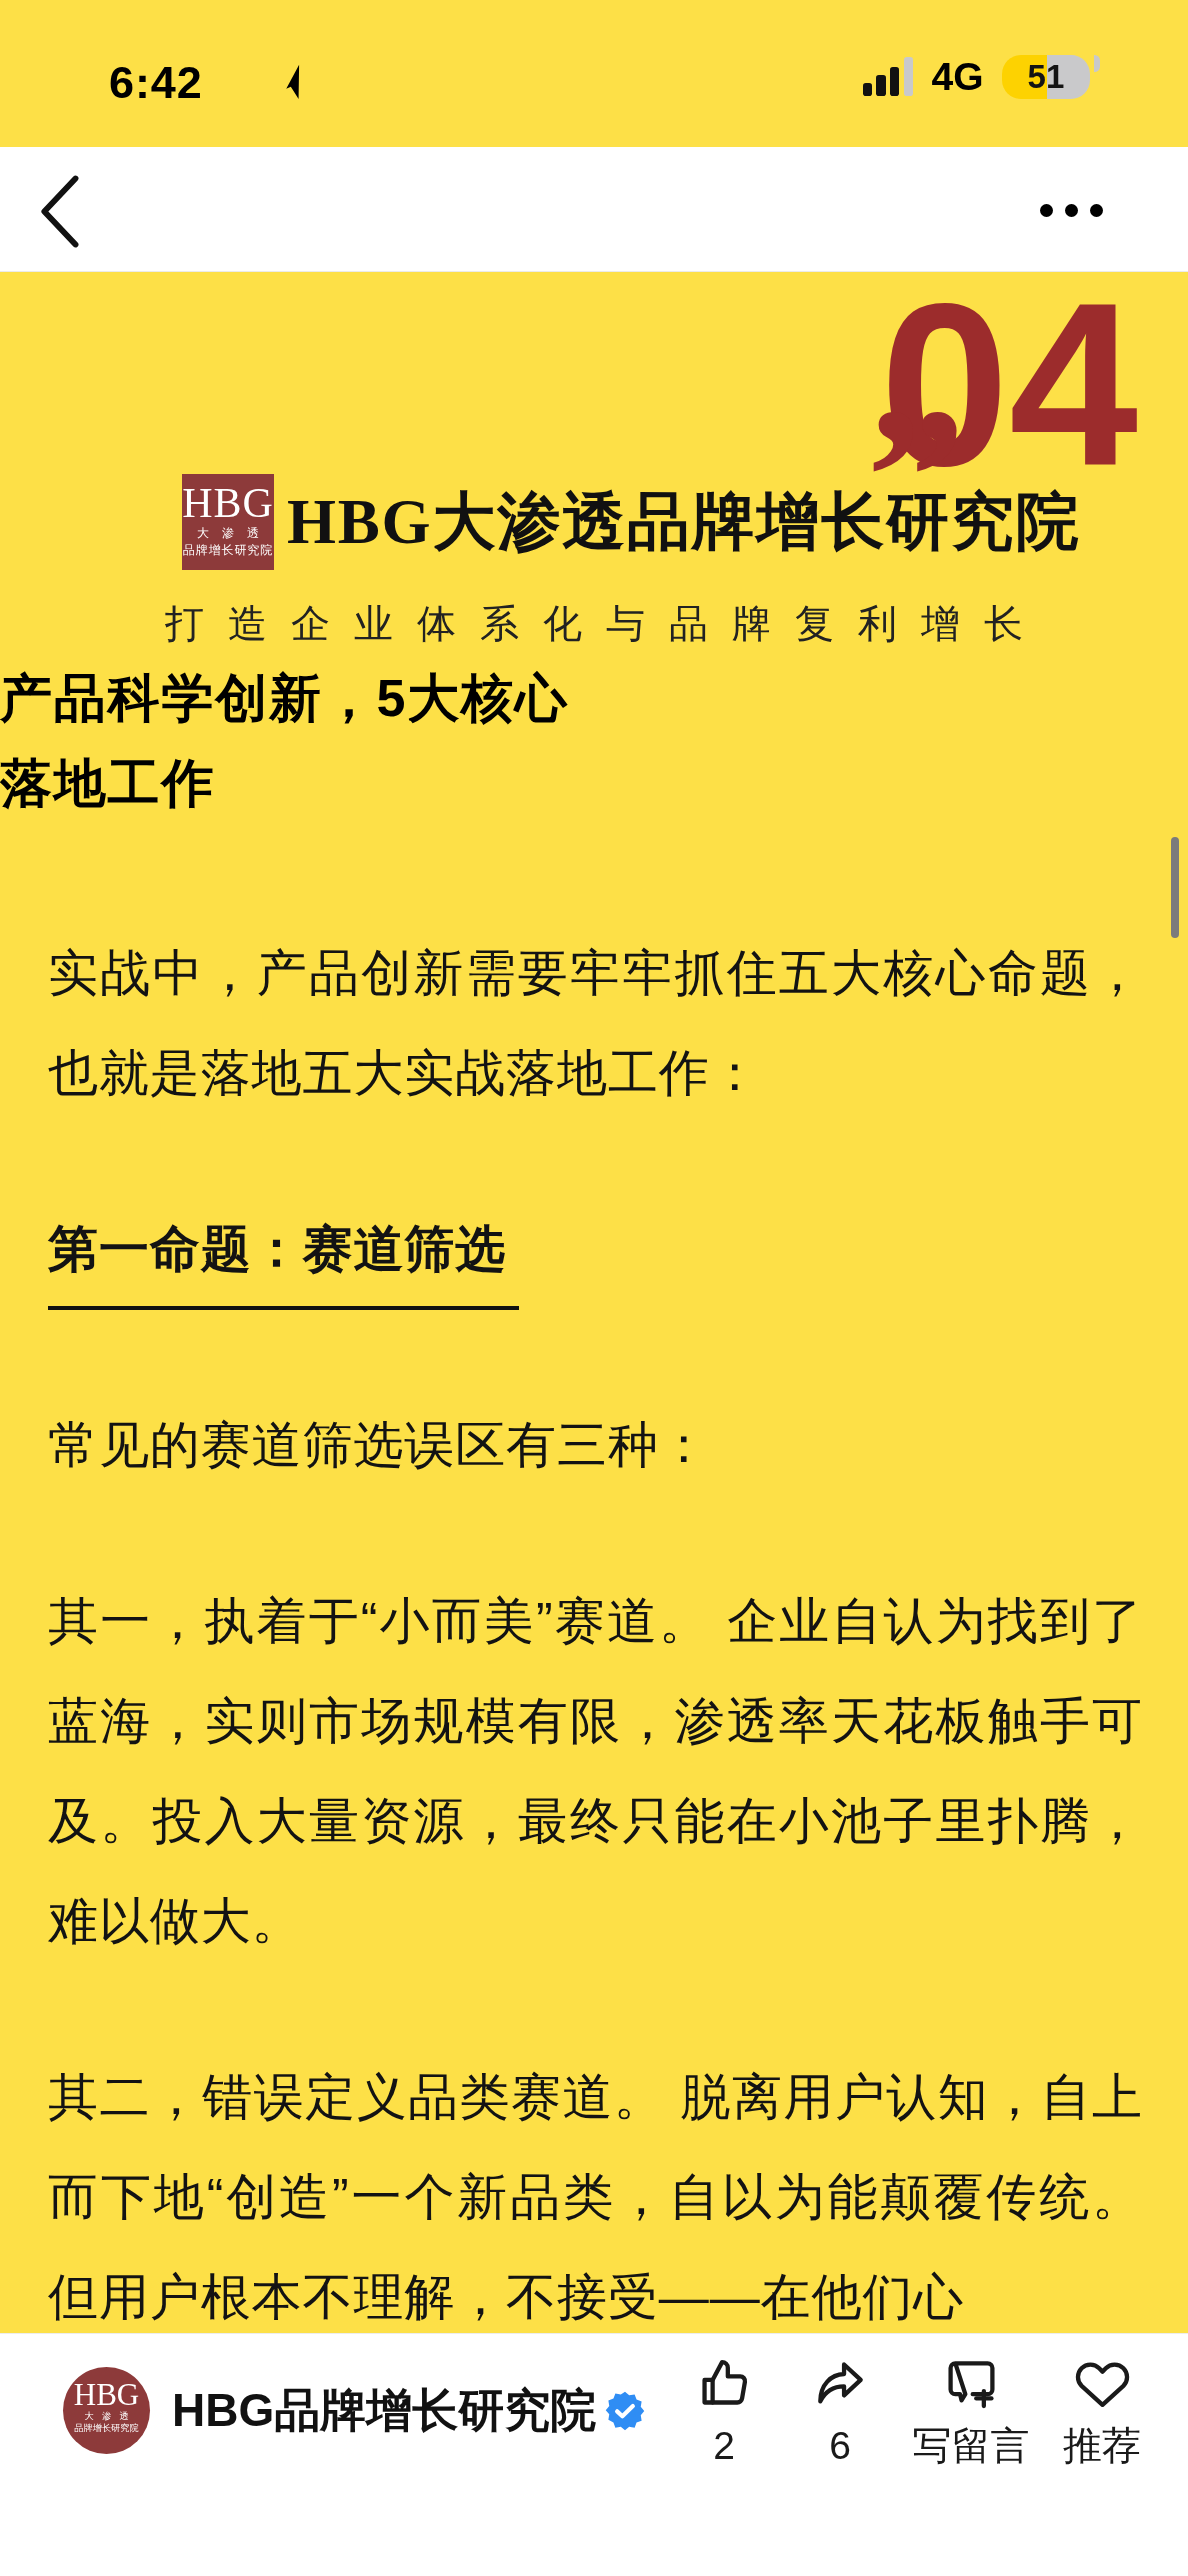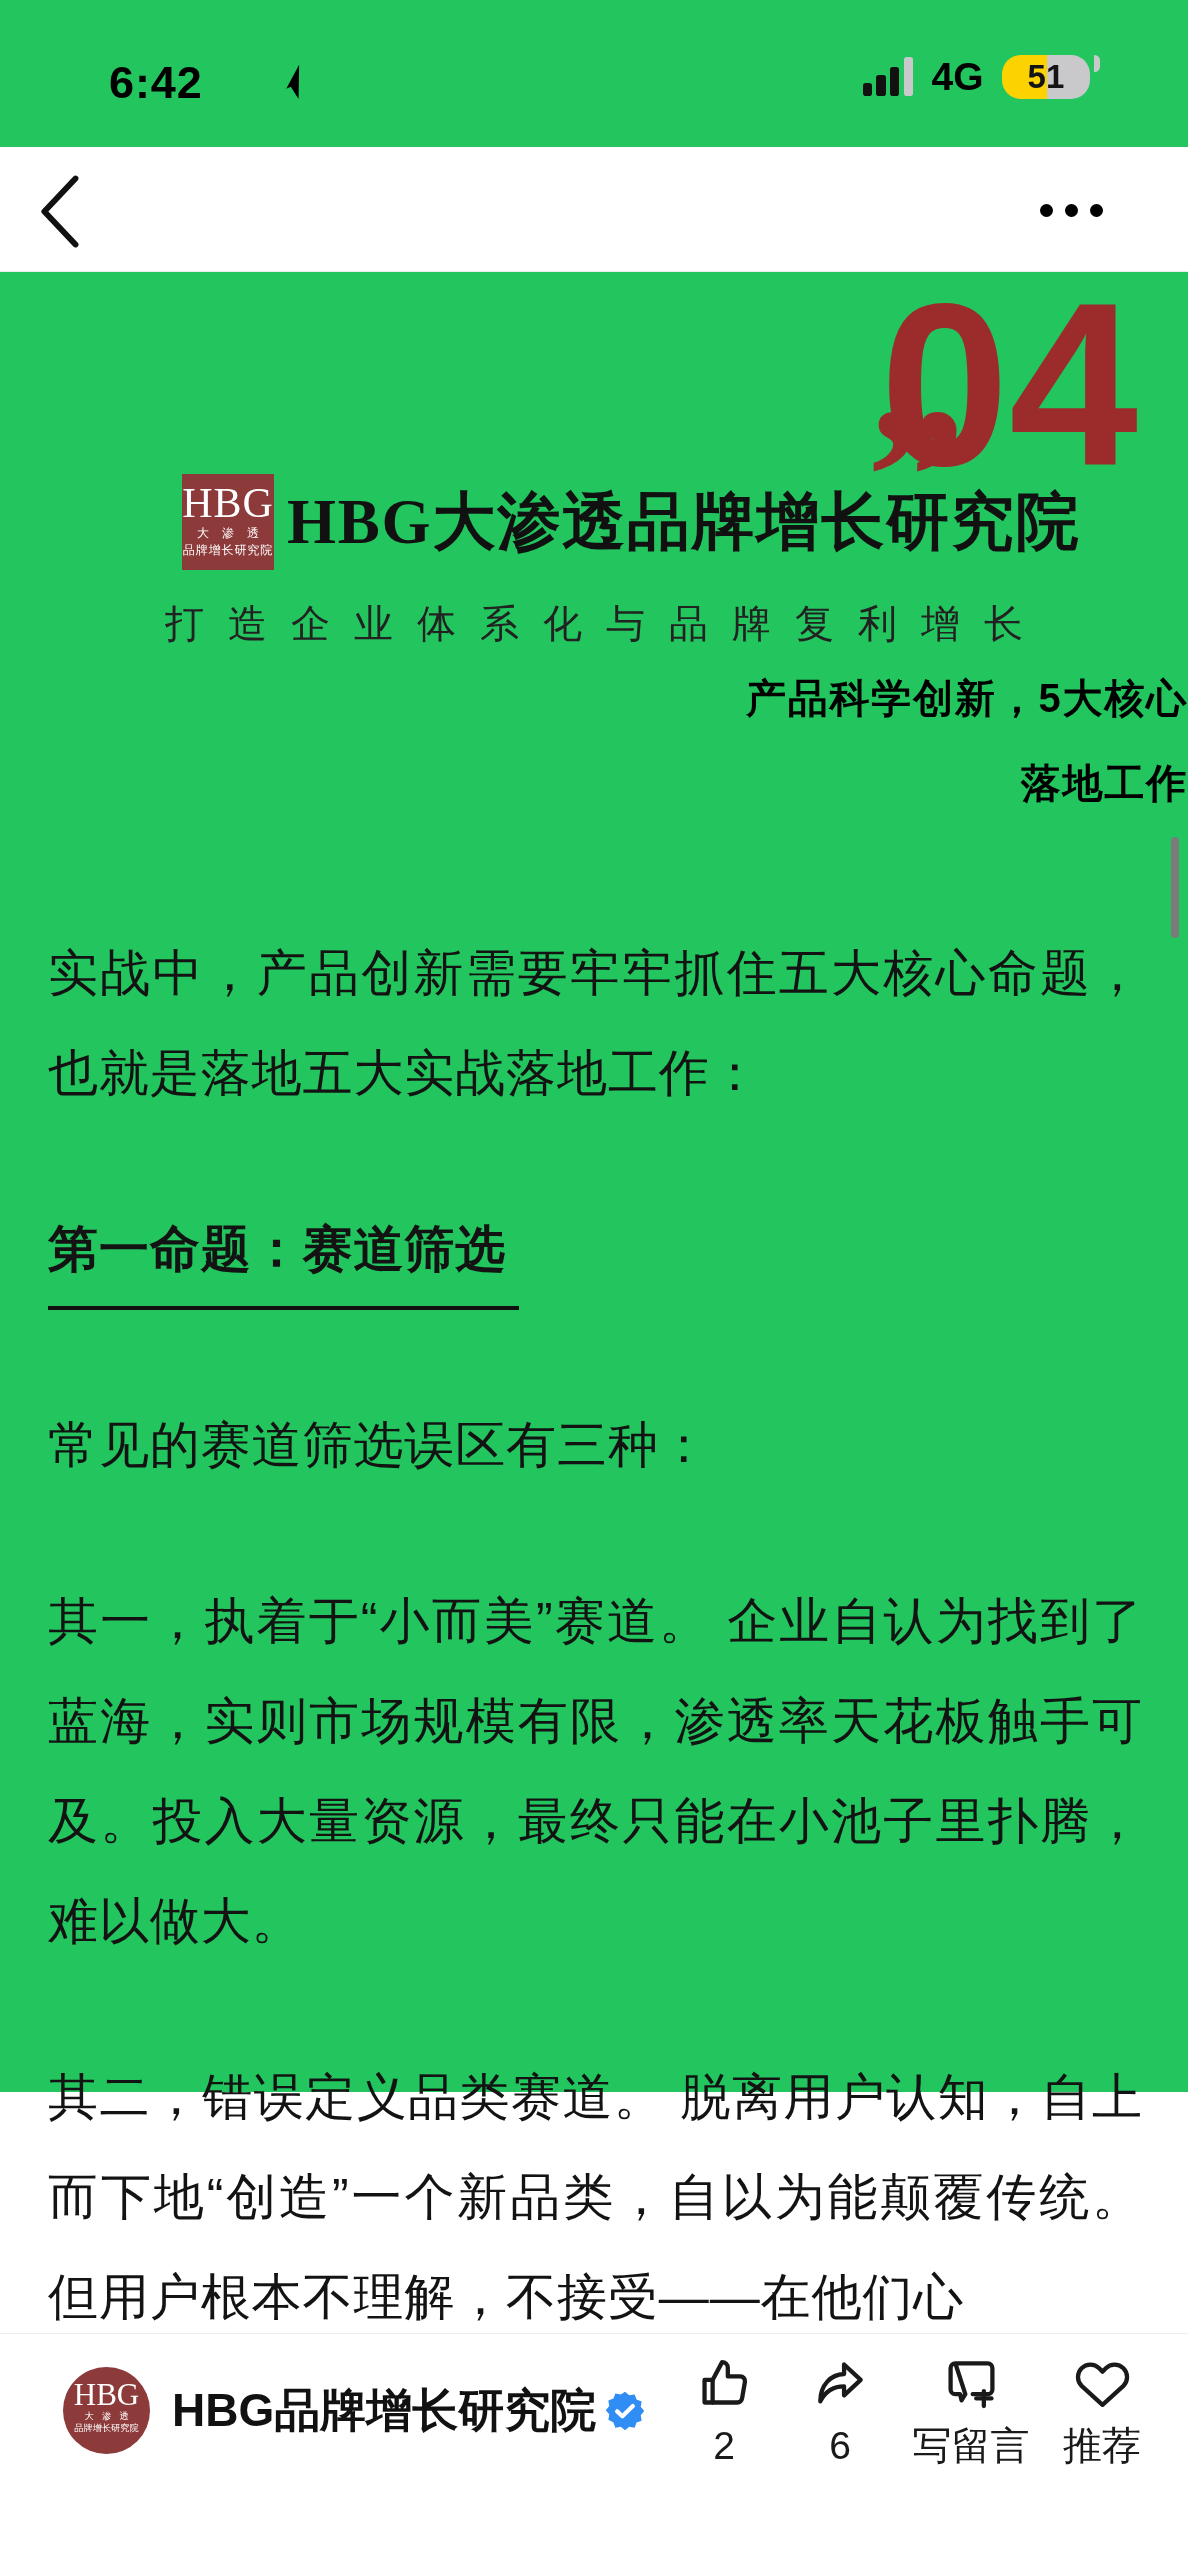--- a/index.html
+++ b/index.html
@@ -1,18 +1,18 @@
 <!DOCTYPE html>
 <html style="font-size:14.7px"><head>
 <meta charset="utf-8">
 <style>
   * { margin:0; padding:0; box-sizing:border-box; }
   html,body { width:1188px; height:2576px; background:#fff; overflow:hidden;
     font-family:"Liberation Sans", sans-serif; -webkit-font-smoothing:antialiased; }
-  .screen { position:relative; width:1188px; height:2092px; background:#22c55e; }
+  .screen { position:relative; width:1188px; height:2576px; background:#fde047; }
 
   
   .statusbar { position:absolute; top:0; left:0; right:0; height:147px; }
   .sb-time { position:absolute; left:109px; top:57px; font-size:45px; font-weight:700; color:#000; letter-spacing:0.9px; }
   .sb-loc { position:absolute; left:272px; top:59px; }
   .sb-right { position:absolute; right:88px; top:55px; display:flex; gap:18.4px; }
   .sig { display:flex; align-items:flex-end; gap:4.6px; height:41px; }
   .sig i { display:block; width:9.2px; border-radius:2.8px; background:#111; }
   .sig i.b1{height:13px;} .sig i.b2{height:21px;} .sig i.b3{height:29.5px;}
   .sig i.b4{height:39px; background:#c9c9cb;}
@@ -38,22 +38,22 @@
   .logorow { position:absolute; top:474px; left:182px; display:flex; align-items:center; }
   .logosq { width:92px; height:96px; background:#8d3a3a; color:#fff; text-align:center; padding-top:9.2px; }
   .logosq .l1 { font-family:"Liberation Serif",serif; font-size:42px; line-height:41px; letter-spacing:0.9px; }
   .logosq .l2 { font-size:12px; letter-spacing:13px; padding-left:13px; line-height:18.4px; }
   .logosq .l3 { font-size:12px; letter-spacing:0.9px; line-height:14.7px; }
   .orgname { font-family:"Liberation Serif",serif; font-weight:700; font-size:63px; color:#111; margin-left:13px; letter-spacing:1.8px; }
 
   .tagline { position:absolute; top:597px; left:0; right:0; text-align:center;
     font-family:"Liberation Serif",serif; font-size:39px; color:#222; letter-spacing:24px; padding-left:24px; }
 
-  .maintitle { position:absolute; top:656px; left:0; right:0; text-align:right;
-    font-size:40px; line-height:85px; font-weight:900; color:#000; letter-spacing:1.8px; }
+  .maintitle { position:absolute; top:656px; left:0; right:0; text-align:left;
+    font-size:52px; line-height:85px; font-weight:900; color:#000; letter-spacing:1.8px; }
 
   .scrollthumb { position:absolute; right:9.2px; top:837px; width:8.3px; height:101px; background:#7b7b7b; border-radius:4.6px; }
 
   .bodytext { position:absolute; top:923px; left:48px; width:1095px;
     font-size:50px; line-height:100px; color:#131313; letter-spacing:0.9px; text-align:justify; }
   .bodytext p { margin:0 0 76px 0; }
   .bodytext .subhead { font-weight:700; margin:7.4px 0 85px 0; }
   .bodytext .subhead span { display:inline-block; border-bottom:4.6px solid #111; padding:0 13px 7.4px 0; }
 
   

